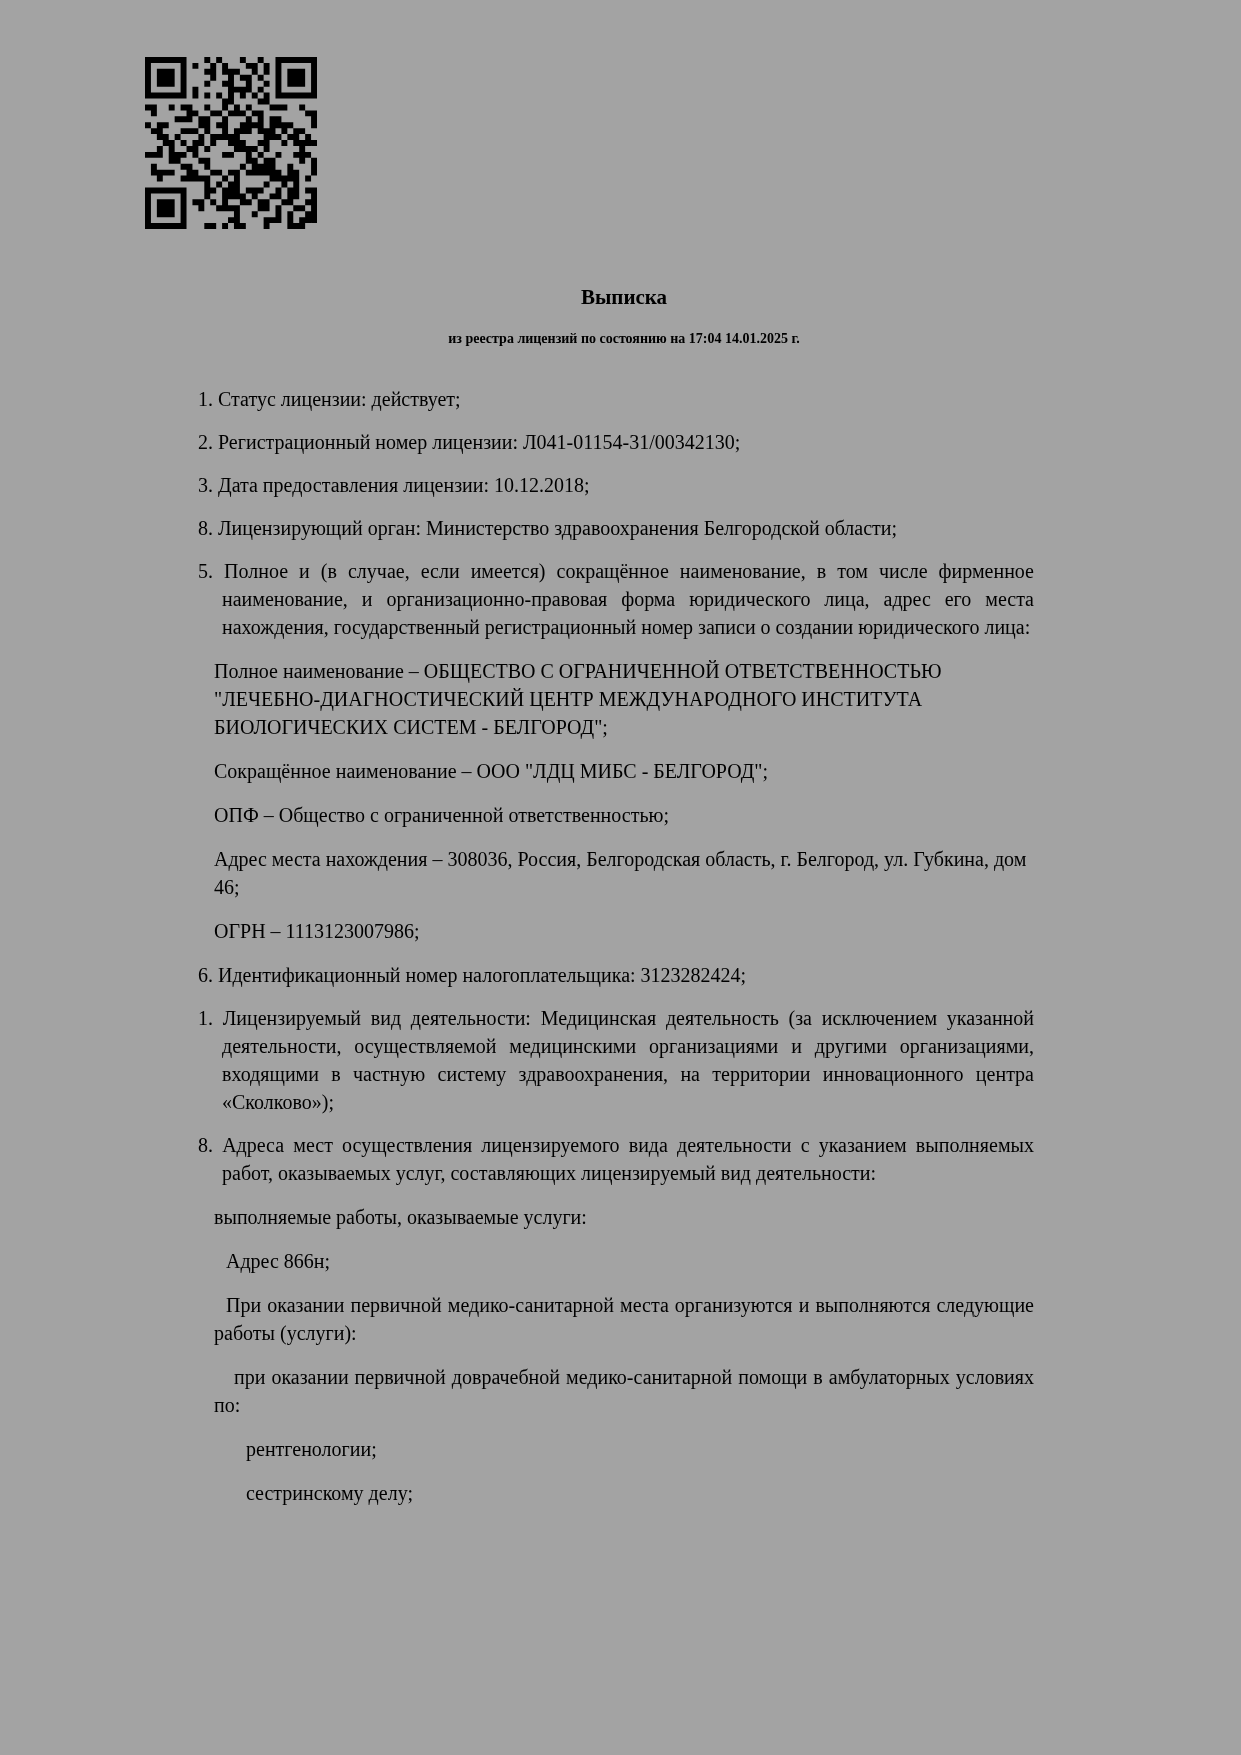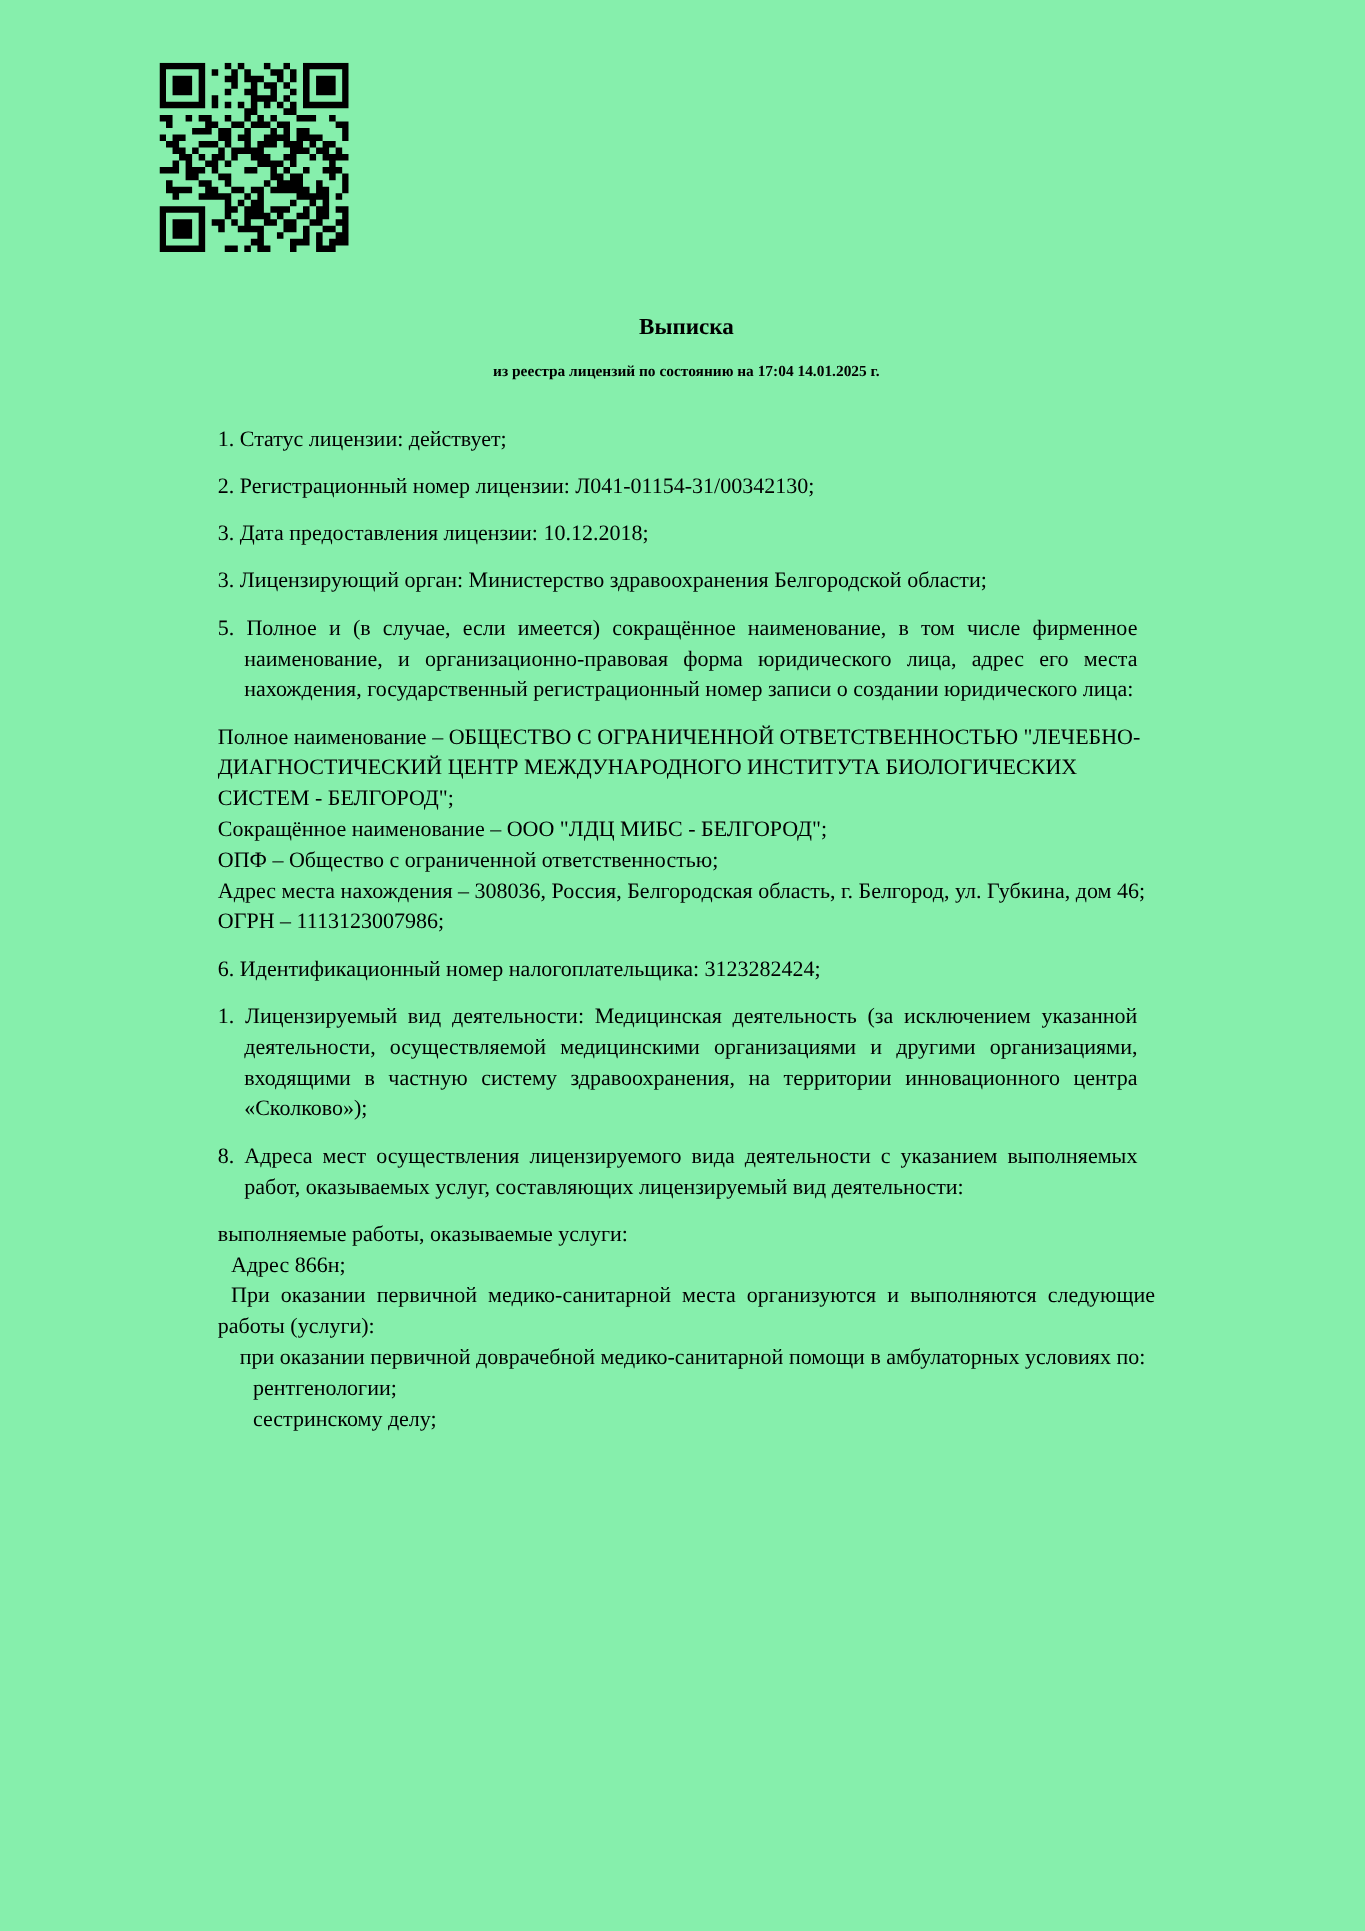--- a/index.html
+++ b/index.html
@@ -10,21 +10,21 @@
     font-family: "Liberation Serif", serif;
     font-size: 20px;
     line-height: 1.4;
   }
   .page {
     position: relative;
     width: 1241px;
     height: 1755px;
     box-sizing: border-box;
     padding: 57px 191px 0 198px;
-    background: #86efac;
+    background: #a3a3a3;
     overflow: hidden;
   }
   .qr {
     width: 172px;
     height: 172px;
     margin-left: -53px;
   }
   .qr svg { display: block; width: 172px; height: 172px; }
   .title {
     margin: 54px 0 0 0;
@@ -39,21 +39,21 @@
     text-align: center;
   }
   .body-text { margin-top: 36px; }
   .para {
     margin: 0 16px 15px 0;
     padding-left: 24px;
     text-indent: -24px;
   }
   .justify { text-align: justify; }
   .block { margin: 0 0 15px 0; }
-  .block p { margin: 0; }
+  .block p { margin: 16px; }
   .indent1 { padding-left: 12px; }
   .hang1 { text-indent: 12px; }
   .hang2 { text-indent: 20px; }
   .indent3 { padding-left: 32px; }
 </style>
 </head>
 <body>
 
 <div class="page">
 
@@ -67,21 +67,21 @@
     </div>
 
   <h1 class="title">Выписка</h1>
   <h2 class="subtitle">из реестра лицензий по состоянию на 17:04 14.01.2025 г.</h2>
 
   <div class="body-text">
 
     <p class="para">1. Статус лицензии: действует;</p>
     <p class="para">2. Регистрационный номер лицензии: Л041-01154-31/00342130;</p>
     <p class="para">3. Дата предоставления лицензии: 10.12.2018;</p>
-    <p class="para">3. Лицензирующий орган: Министерство здравоохранения Белгородской области;</p>
+    <p class="para">8. Лицензирующий орган: Министерство здравоохранения Белгородской области;</p>
     <p class="para justify">5. Полное и (в случае, если имеется) сокращённое наименование, в том числе фирменное наименование, и организационно-правовая форма юридического лица, адрес его места нахождения, государственный регистрационный номер записи о создании юридического лица:</p>
 
     <div class="block">
       <p>Полное наименование – ОБЩЕСТВО С ОГРАНИЧЕННОЙ ОТВЕТСТВЕННОСТЬЮ "ЛЕЧЕБНО-ДИАГНОСТИЧЕСКИЙ ЦЕНТР МЕЖДУНАРОДНОГО ИНСТИТУТА БИОЛОГИЧЕСКИХ СИСТЕМ - БЕЛГОРОД";</p>
       <p>Сокращённое наименование – ООО "ЛДЦ МИБС - БЕЛГОРОД";</p>
       <p>ОПФ – Общество с ограниченной ответственностью;</p>
       <p>Адрес места нахождения – 308036, Россия, Белгородская область, г. Белгород, ул. Губкина, дом 46;</p>
       <p>ОГРН – 1113123007986;</p>
     </div>
 

